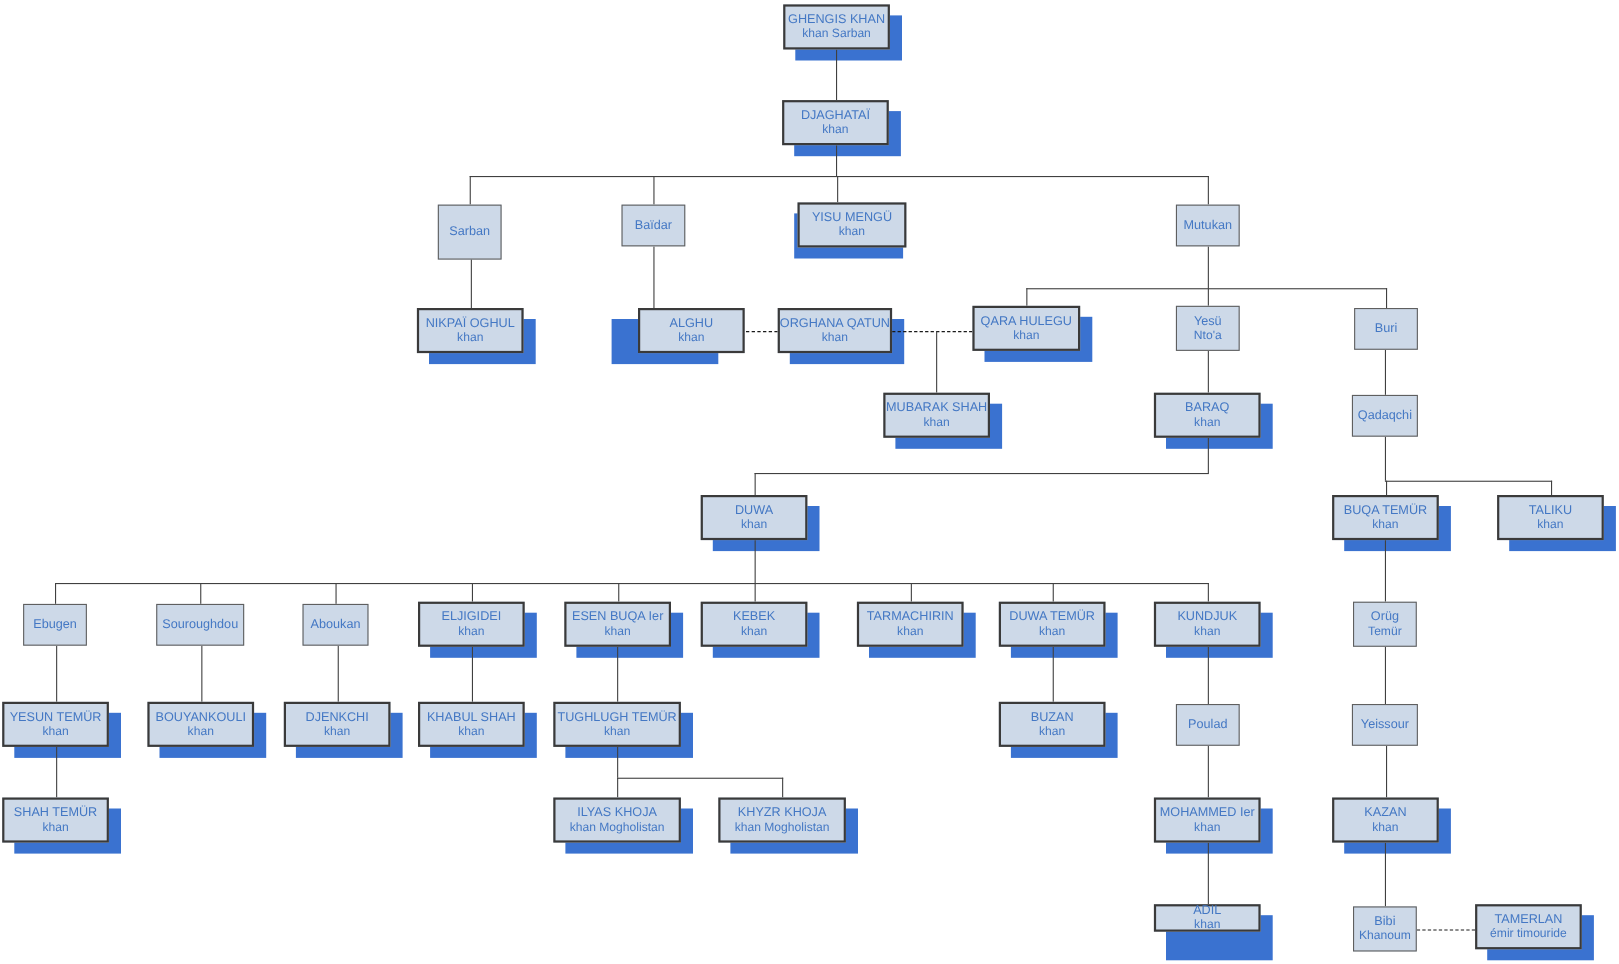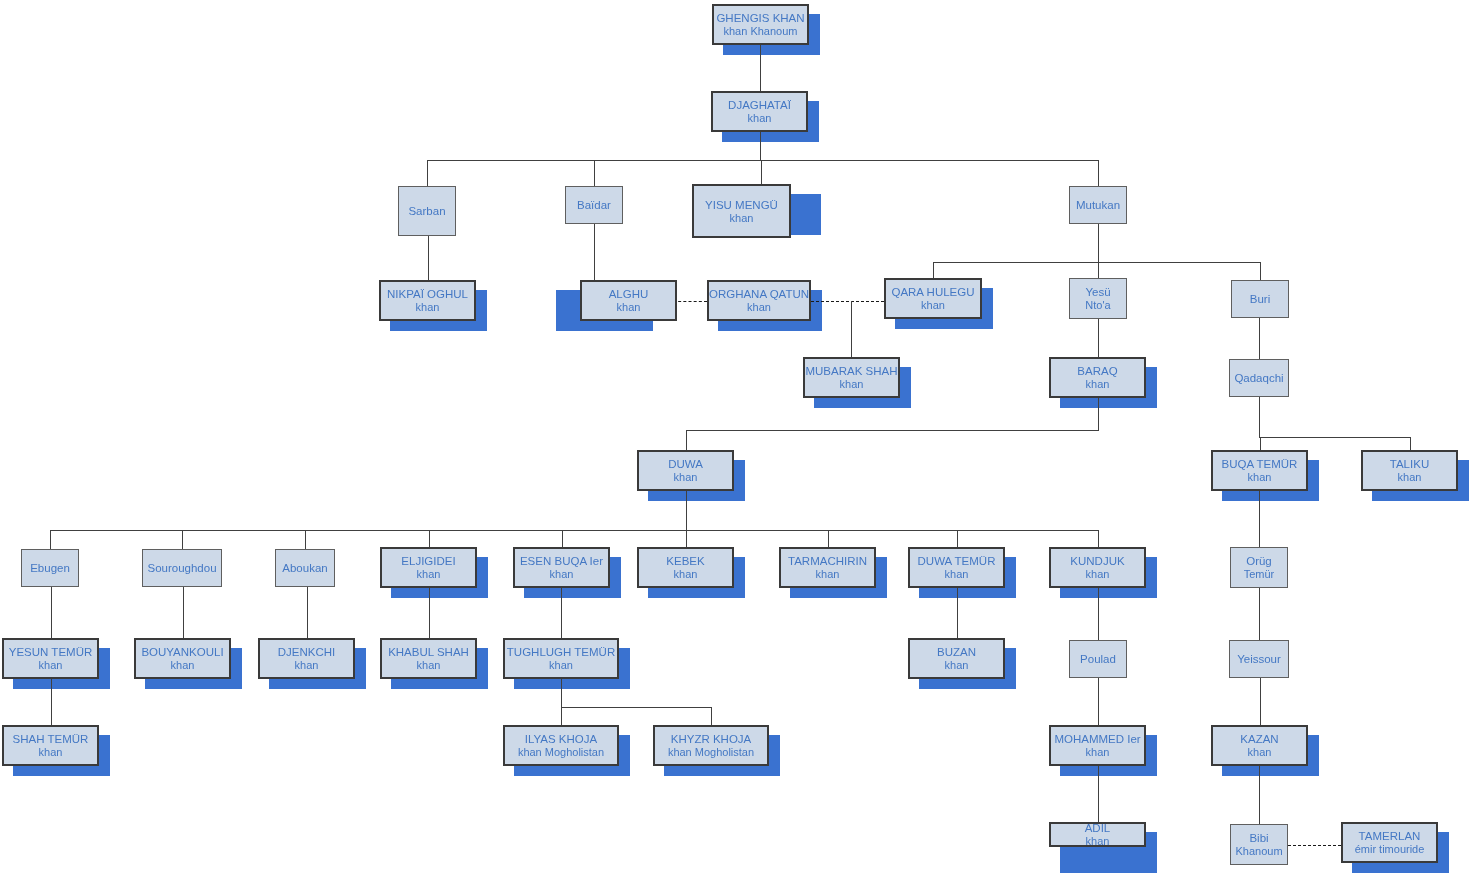--- a/index.html
+++ b/index.html
@@ -141,33 +141,33 @@
     <div class="vline" style="left: 1259px; top: 491px; height: 56px;"></div>
     <div class="vline" style="left: 1259px; top: 588px; height: 52px;"></div>
     <div class="vline" style="left: 1260px; top: 678px; height: 47px;"></div>
     <div class="vline" style="left: 1259px; top: 766px; height: 58px;"></div>
     <div class="dline" style="left: 642px; top: 301px; width: 65px;"></div>
     <div class="dline" style="left: 811px; top: 301px; width: 73px;"></div>
     <div class="dline" style="left: 1288px; top: 845px; width: 53px;"></div>
     <div class="vline" style="left: 851px; top: 301px; height: 56px;"></div>
     <div class="node khan" style="left: 712px; top: 4px; width: 97px; height: 41px;">
       <span class="title">GHENGIS KHAN</span>
-      <span class="subtitle">khan Khanoum</span>
+      <span class="subtitle">khan Sarban</span>
     </div>
     <div class="node khan" style="left: 711px; top: 91px; width: 97px; height: 41px;">
       <span class="title">DJAGHATAÏ</span>
       <span class="subtitle">khan</span>
     </div>
     <div class="node plain" style="left: 398px; top: 186px; width: 58px; height: 50px;">
       <span class="title">Sarban</span>
     </div>
     <div class="node plain" style="left: 565px; top: 186px; width: 58px; height: 38px;">
       <span class="title">Baïdar</span>
     </div>
-    <div class="node khan" style="left: 692px; top: 184px; width: 99px; height: 54px;">
+    <div class="node khan" style="left: 725px; top: 184px; width: 99px; height: 41px;">
       <span class="title">YISU MENGÜ</span>
       <span class="subtitle">khan</span>
     </div>
     <div class="node plain" style="left: 1069px; top: 186px; width: 58px; height: 38px;">
       <span class="title">Mutukan</span>
     </div>
     <div class="node khan" style="left: 379px; top: 280px; width: 97px; height: 41px;">
       <span class="title">NIKPAÏ OGHUL</span>
       <span class="subtitle">khan</span>
     </div>

